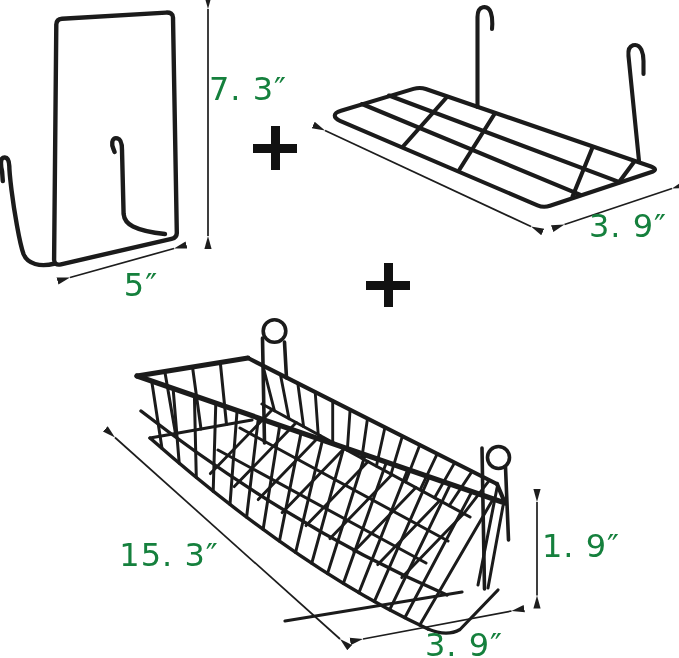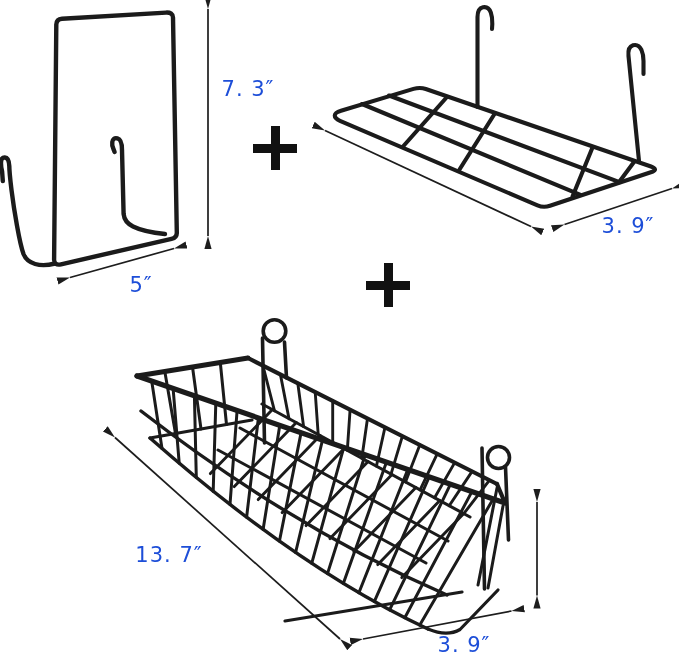--- a/index.html
+++ b/index.html
@@ -3,21 +3,21 @@
 <meta charset="utf-8">
 <style>
   html,body{margin:0;padding:0;background:#fff;}
   .stage{
     position:relative;width:679px;height:658px;background:#ffffff;
     font-family:"DejaVu Sans","Liberation Sans",sans-serif;overflow:hidden;
   }
   .artwork{position:absolute;left:0;top:0;}
   .dim-label{
     position:absolute;transform:translate(-50%,-50%);
-    color:#1d4ed8;font-size:21px;letter-spacing:1px;white-space:nowrap;
+    color:#15803d;font-size:32px;letter-spacing:1px;white-space:nowrap;
     line-height:1;
   }
   .plus{
     position:absolute;width:44px;height:44px;transform:translate(-50%,-50%);
   }
   .plus::before{
     content:"";position:absolute;left:17.5px;top:0;width:9px;height:44px;background:#111;
   }
   .plus::after{
     content:"";position:absolute;top:17.5px;left:0;width:44px;height:9px;background:#111;
@@ -140,15 +140,16 @@
       <path d="M 363,639 L 511.5,611" marker-start="url(#arr)" marker-end="url(#arr)"></path>
     </g>
   </svg>
 
   <div class="plus" style="left:275px;top:148px"></div>
   <div class="plus" style="left:388px;top:285px"></div>
 
   <div class="dim-label" style="left:248px;top:89px">7. 3″</div>
   <div class="dim-label" style="left:141px;top:285px">5″</div>
   <div class="dim-label" style="left:628px;top:226px">3. 9″</div>
-  <div class="dim-label" style="left:169px;top:555px">13. 7″</div>
+  <div class="dim-label" style="left:169px;top:555px">15. 3″</div>
+  <div class="dim-label" style="left:581px;top:546px">1. 9″</div>
   <div class="dim-label" style="left:464px;top:645px">3. 9″</div>
 </div>
 
 </body></html>

